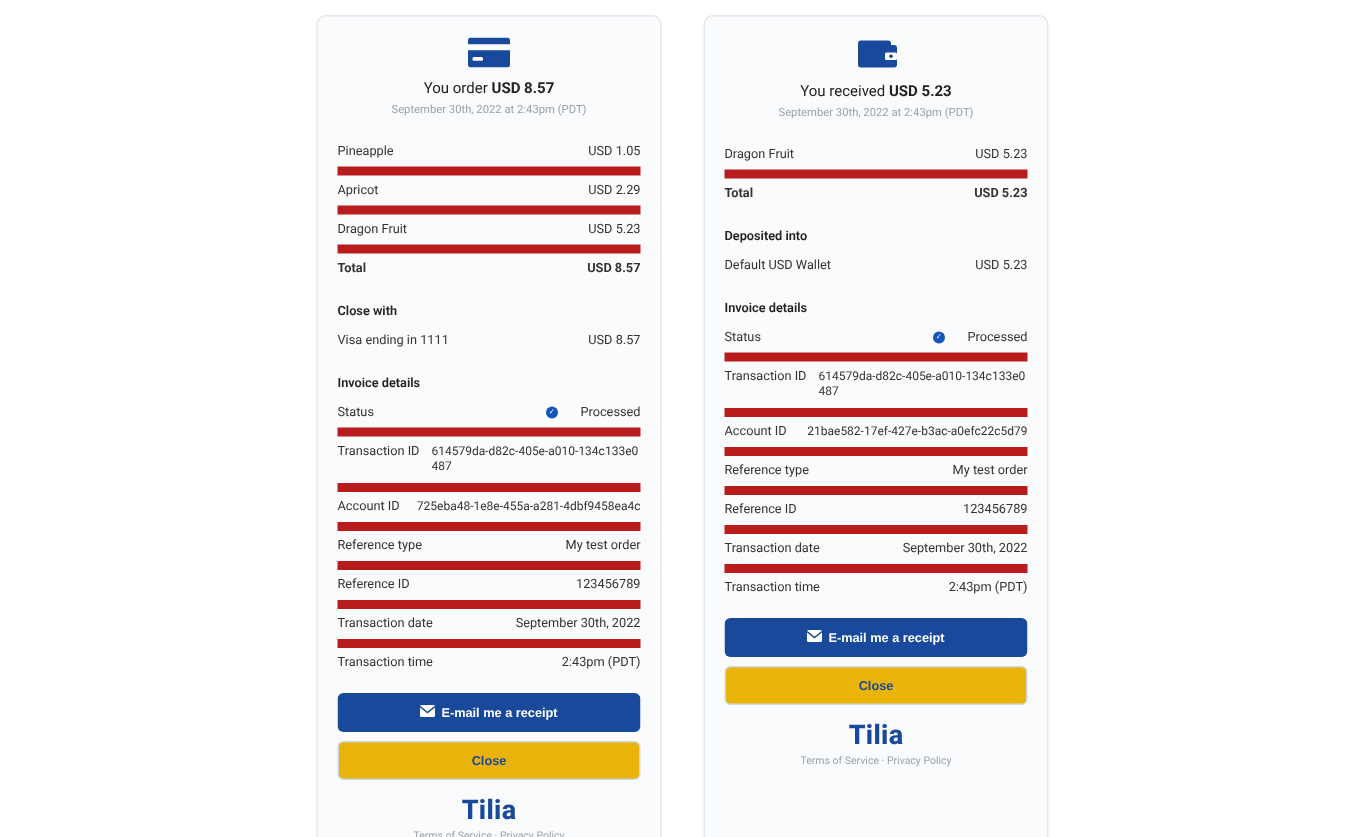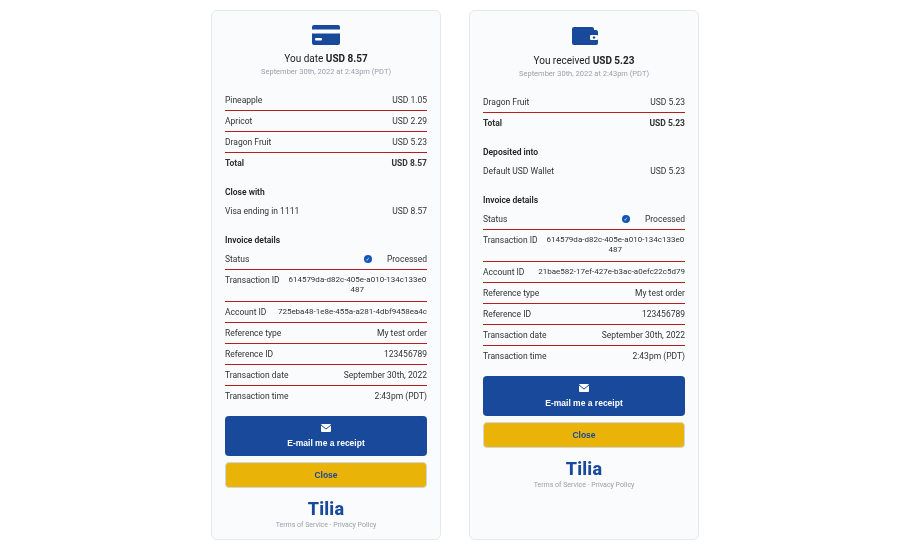--- a/index.html
+++ b/index.html
@@ -27,26 +27,26 @@
   .header-sub { font-size: 7.5px; color: #9aa1a9; margin-top: 3px; }
 
   .section { margin-top: 14px; }
   .section-label { font-size: 8.5px; font-weight: 600; color: #222; margin-bottom: 4px; }
 
   .row {
     display: flex;
     justify-content: space-between;
     align-items: flex-start;
     padding: 5px 0;
-    border-bottom: 1px solid #b91c1c;
+    border-bottom: 6px solid #b91c1c;
     gap: 8px;
   }
   .row:last-child { border-bottom: none; }
   .row .k { color: #333; flex-shrink: 0; }
-  .row .v { color: #333; text-align: center; word-break: break-all; }
+  .row .v { color: #333; text-align: left; word-break: break-all; }
   .row.total .k, .row.total .v { font-weight: 700; }
   .row .v.wrap { font-size: 8px; line-height: 1.3; }
 
   .status-val { display: inline-flex; align-items: center; gap: 15px; }
   .status-dot {
     width: 8px; height: 8px; border-radius: 50%;
     background: #1456b8; display: inline-flex;
     align-items: center; justify-content: center;
     color: #fff; font-size: 5px; line-height: 1;
   }
@@ -57,21 +57,20 @@
     justify-content: center;
     gap: 4px;
     width: 100%;
     border-radius: 4px;
     padding: 7px 0;
     font-size: 8.5px;
     font-weight: 600;
     cursor: pointer;
     border: 1px solid transparent;
     margin-top: 10px;
-    flex-direction: column;
   }
   .btn-primary { background: #19499b; color: #fff; }
   .btn-secondary { background: #eab308; color: #19499b; border-color: #cfd6de; margin-top: 6px; }
 
   .footer { text-align: center; margin-top: 10px; }
   .brand { font-size: 18px; font-weight: 800; color: #19499b; letter-spacing: .2px; }
   .foot-links { font-size: 7px; color: #9aa1a9; margin-top: 2px; }
 </style>
 </head>
 <body>
@@ -80,21 +79,21 @@
   <div class="card-header">
     <span class="header-icon">
       <svg width="28" height="20" viewBox="0 0 28 20">
           <rect x="0" y="0" width="28" height="20" rx="2" fill="#19499b"></rect>
           <rect x="0" y="5" width="28" height="4" fill="#fff" opacity="0"></rect>
           <rect x="3" y="13" width="7" height="2.5" rx="1" fill="#fff"></rect>
           <rect x="0" y="4.5" width="28" height="4" fill="#fff"></rect>
         </svg>
     </span>
     <div class="header-title">
-      <span>You date </span><b>USD 8.57</b>
+      <span>You order </span><b>USD 8.57</b>
     </div>
     <div class="header-sub">September 30th, 2022 at 2:43pm (PDT)</div>
   </div>
 
   <div class="section">
     <div class="row">
         <span class="k">Pineapple</span>
         <span class="v">USD 1.05</span>
       </div>
     <div class="row">

